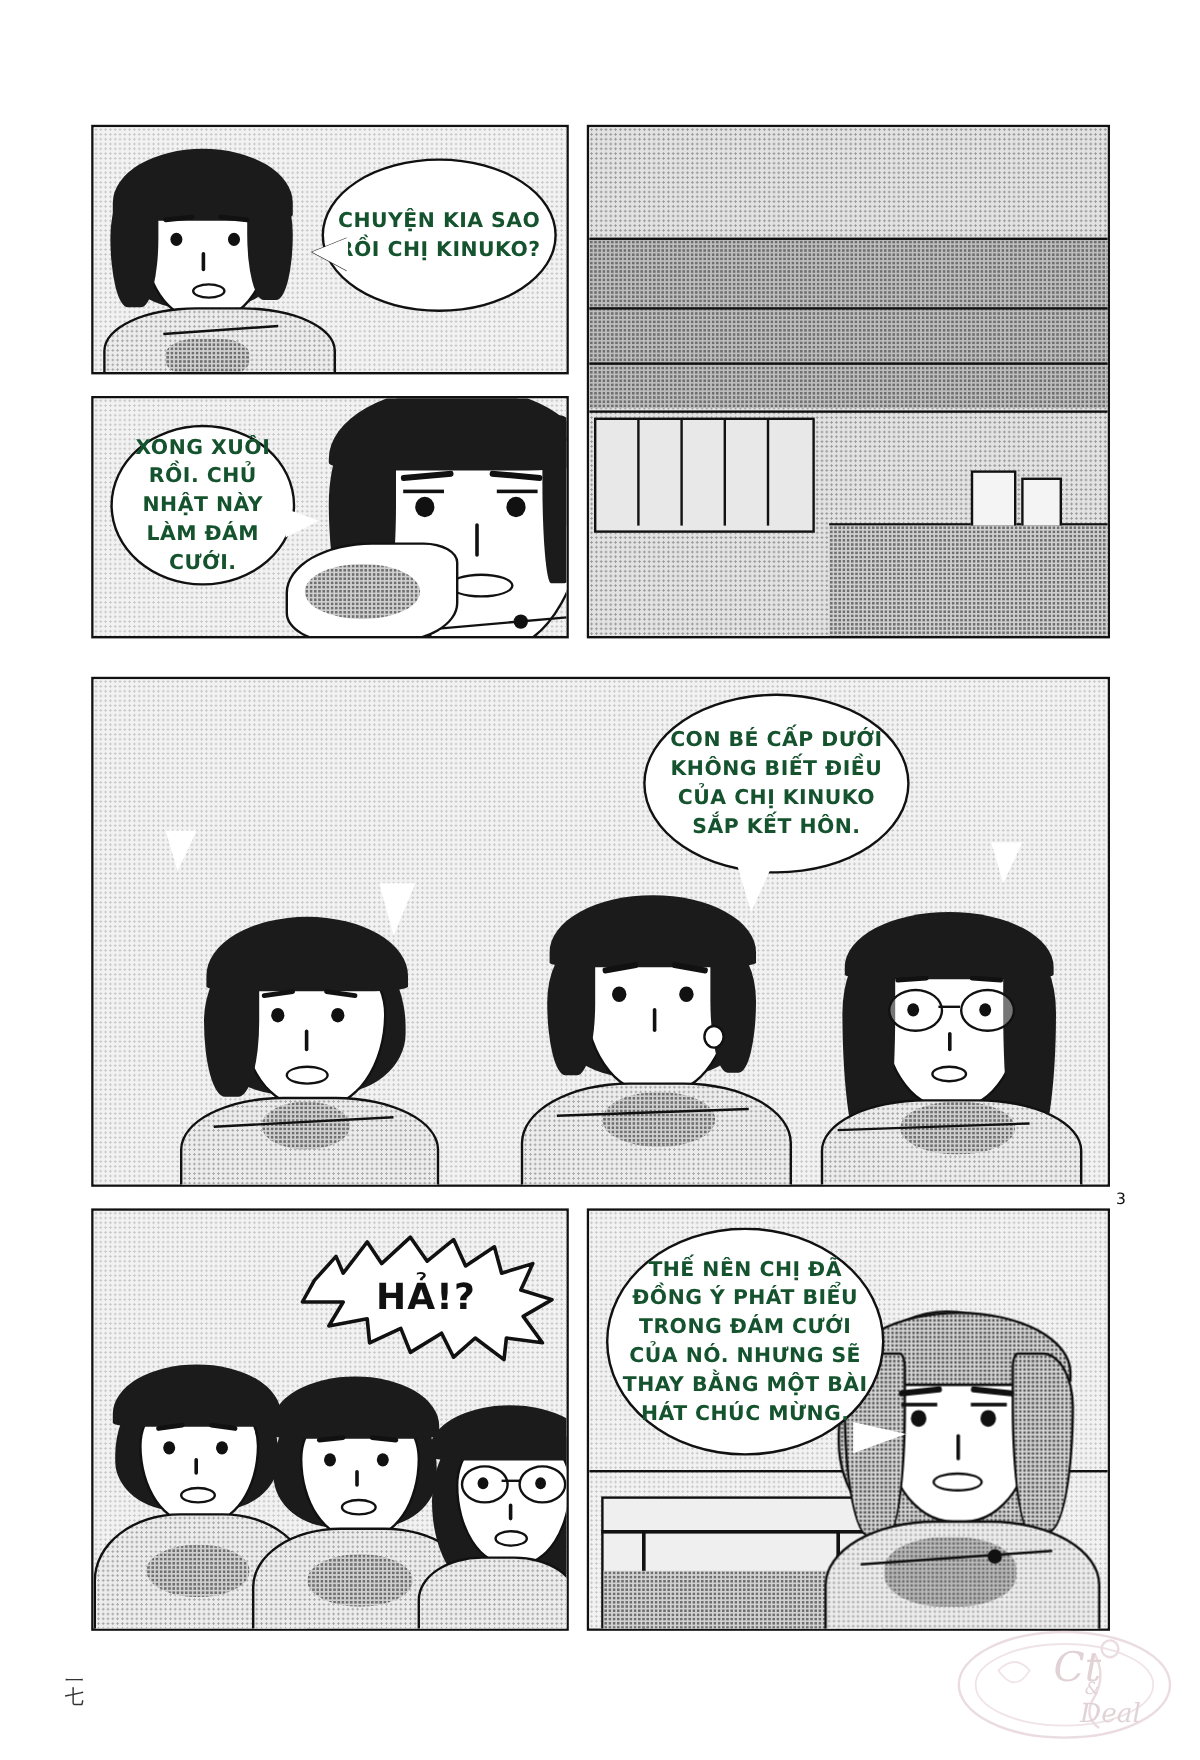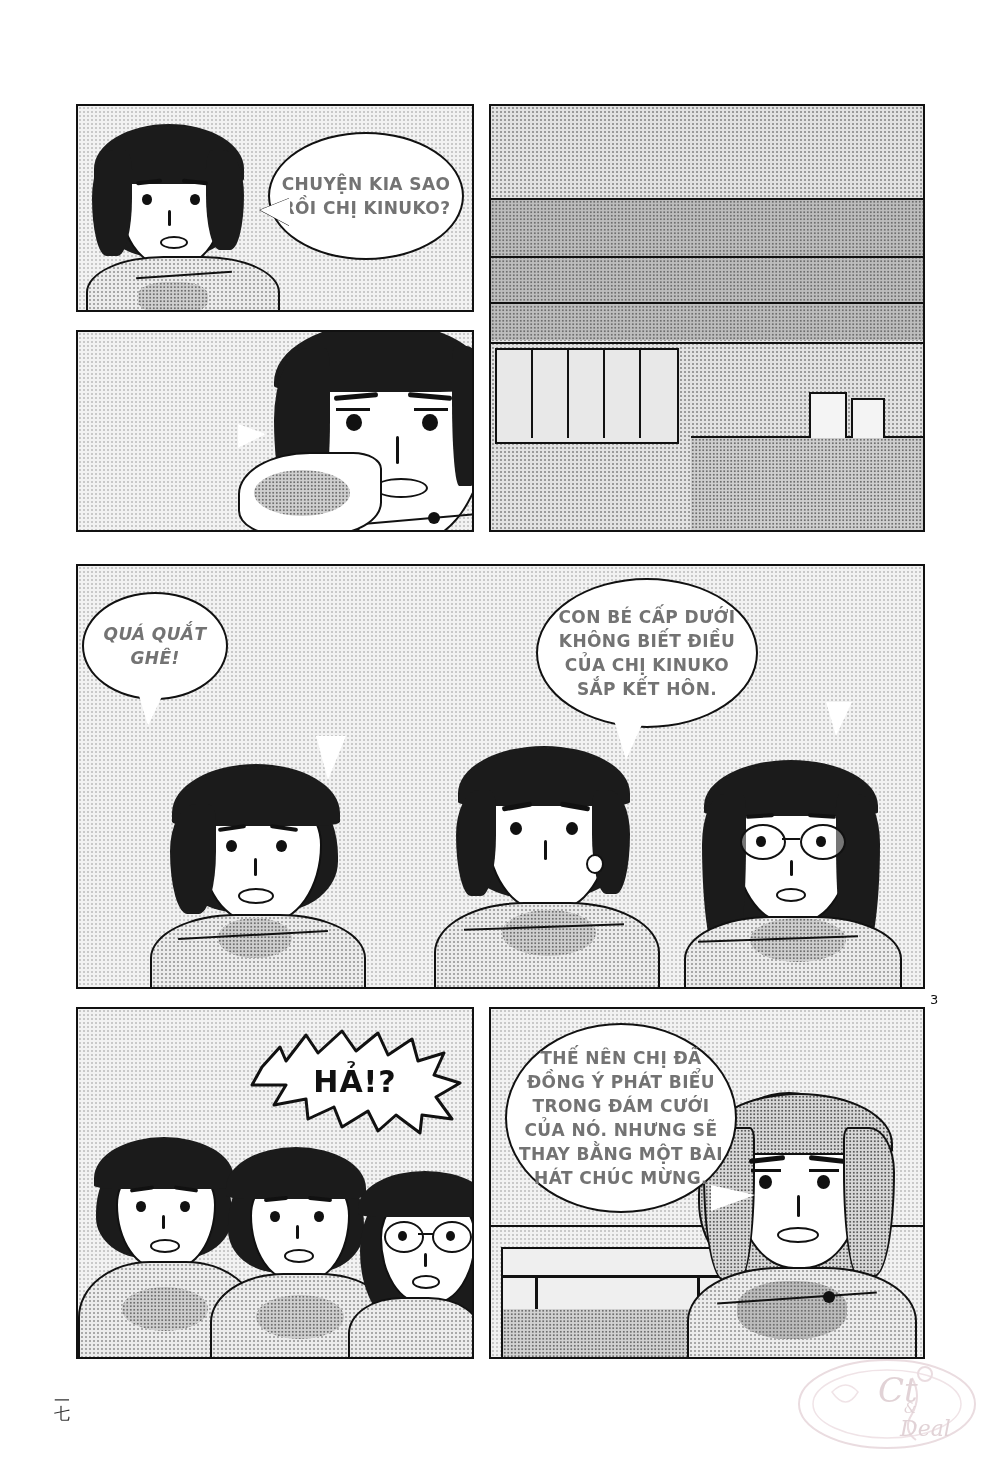--- a/index.html
+++ b/index.html
@@ -65,21 +65,21 @@
     align-items: center;
     justify-content: center;
     text-align: center;
     z-index: 6;
   }
   .balloon .txt {
     font-family: "DejaVu Sans", sans-serif;
     font-weight: 700;
     letter-spacing: 0.4px;
     line-height: 1.42;
-    color: #737373;
+    color: #14532d;
     padding: 4px 10px;
     text-transform: uppercase;
   }
   .tail {
     position: absolute;
     width: 0; height: 0;
     z-index: 7;
   }
 
   
@@ -277,20 +277,23 @@
       <div class="line" style="left:318px; top:104px; width:3px; height:28px; border-radius:2px;"></div>
       <div class="mouth" style="left:296px; top:146px; width:50px; height:16px;"></div>
 
       <div class="line" style="left:230px; top:188px; width:180px; height:2px; transform:rotate(-5deg);"></div>
       <div class="eye" style="left:350px; top:180px; width:12px; height:12px;"></div>
     </div>
 
     <div style="position:absolute; left:160px; top:120px; width:140px; height:80px; border:2px solid #111; border-radius:50% 20% 40% 30%; background:#fff;"></div>
     <div class="tone-dark" style="left:176px; top:138px; width:96px; height:46px; border-radius:50%;"></div>
 
+    <div class="balloon" style="left:14px; top:22px; width:154px; height:134px;">
+      <div class="txt" style="font-size:17px;">XONG XUÔI RỒI. CHỦ NHẬT NÀY LÀM ĐÁM CƯỚI.</div>
+    </div>
     <div class="tail" style="left:160px; top:92px; border-top:10px solid transparent; border-bottom:14px solid transparent; border-left:28px solid #fff;"></div>
   </div>
 
   <div class="panel" style="left:76px; top:564px; width:849px; height:425px;">
     <div class="tone-light"></div>
 
     <div class="fig">
       <div class="hair" style="left:96px; top:200px; width:164px; height:146px; border-radius:52% 52% 40% 40% / 64% 64% 36% 36%;"></div>
       <div class="face" style="left:122px; top:222px; width:118px; height:132px;"></div>
       <div class="hair" style="left:94px; top:198px; width:168px; height:62px; border-radius:60% 60% 20% 20% / 95% 95% 8% 8%;"></div>
@@ -336,23 +339,20 @@
       <div class="line" style="left:704px; top:272px; width:18px; height:2px;"></div>
       <div class="eye" style="left:678px; top:270px; width:10px; height:11px;"></div>
       <div class="eye" style="left:738px; top:270px; width:10px; height:11px;"></div>
       <div class="line" style="left:712px; top:294px; width:3px; height:16px; border-radius:2px;"></div>
       <div class="mouth" style="left:698px; top:322px; width:26px; height:10px;"></div>
       <div class="body-tone" style="left:606px; top:350px; width:214px; height:74px;"></div>
       <div class="tone-dark" style="left:672px; top:352px; width:96px; height:44px; border-radius:50%;"></div>
       <div class="line" style="left:620px; top:372px; width:160px; height:2px; transform:rotate(-2deg);"></div>
     </div>
 
-    <div class="balloon" style="left:4px; top:26px; width:146px; height:108px;">
-      <div class="txt" style="font-size:17px; font-style:italic;">QUÁ QUẮT GHÊ!</div>
-    </div>
     <div class="tail" style="left:60px; top:126px; border-left:10px solid transparent; border-right:16px solid transparent; border-top:34px solid #fff;"></div>
 
     <div class="tail" style="left:238px; top:170px; border-left:12px solid transparent; border-right:18px solid transparent; border-top:44px solid #fff;"></div>
 
     <div class="balloon" style="left:458px; top:12px; width:222px; height:150px;">
       <div class="txt" style="font-size:17px;">CON BÉ CẤP DƯỚI KHÔNG BIẾT ĐIỀU CỦA CHỊ KINUKO SẮP KẾT HÔN.</div>
     </div>
     <div class="tail" style="left:536px; top:154px; border-left:12px solid transparent; border-right:18px solid transparent; border-top:40px solid #fff;"></div>
 
     <div class="tail" style="left:748px; top:136px; border-left:10px solid transparent; border-right:16px solid transparent; border-top:34px solid #fff;"></div>

